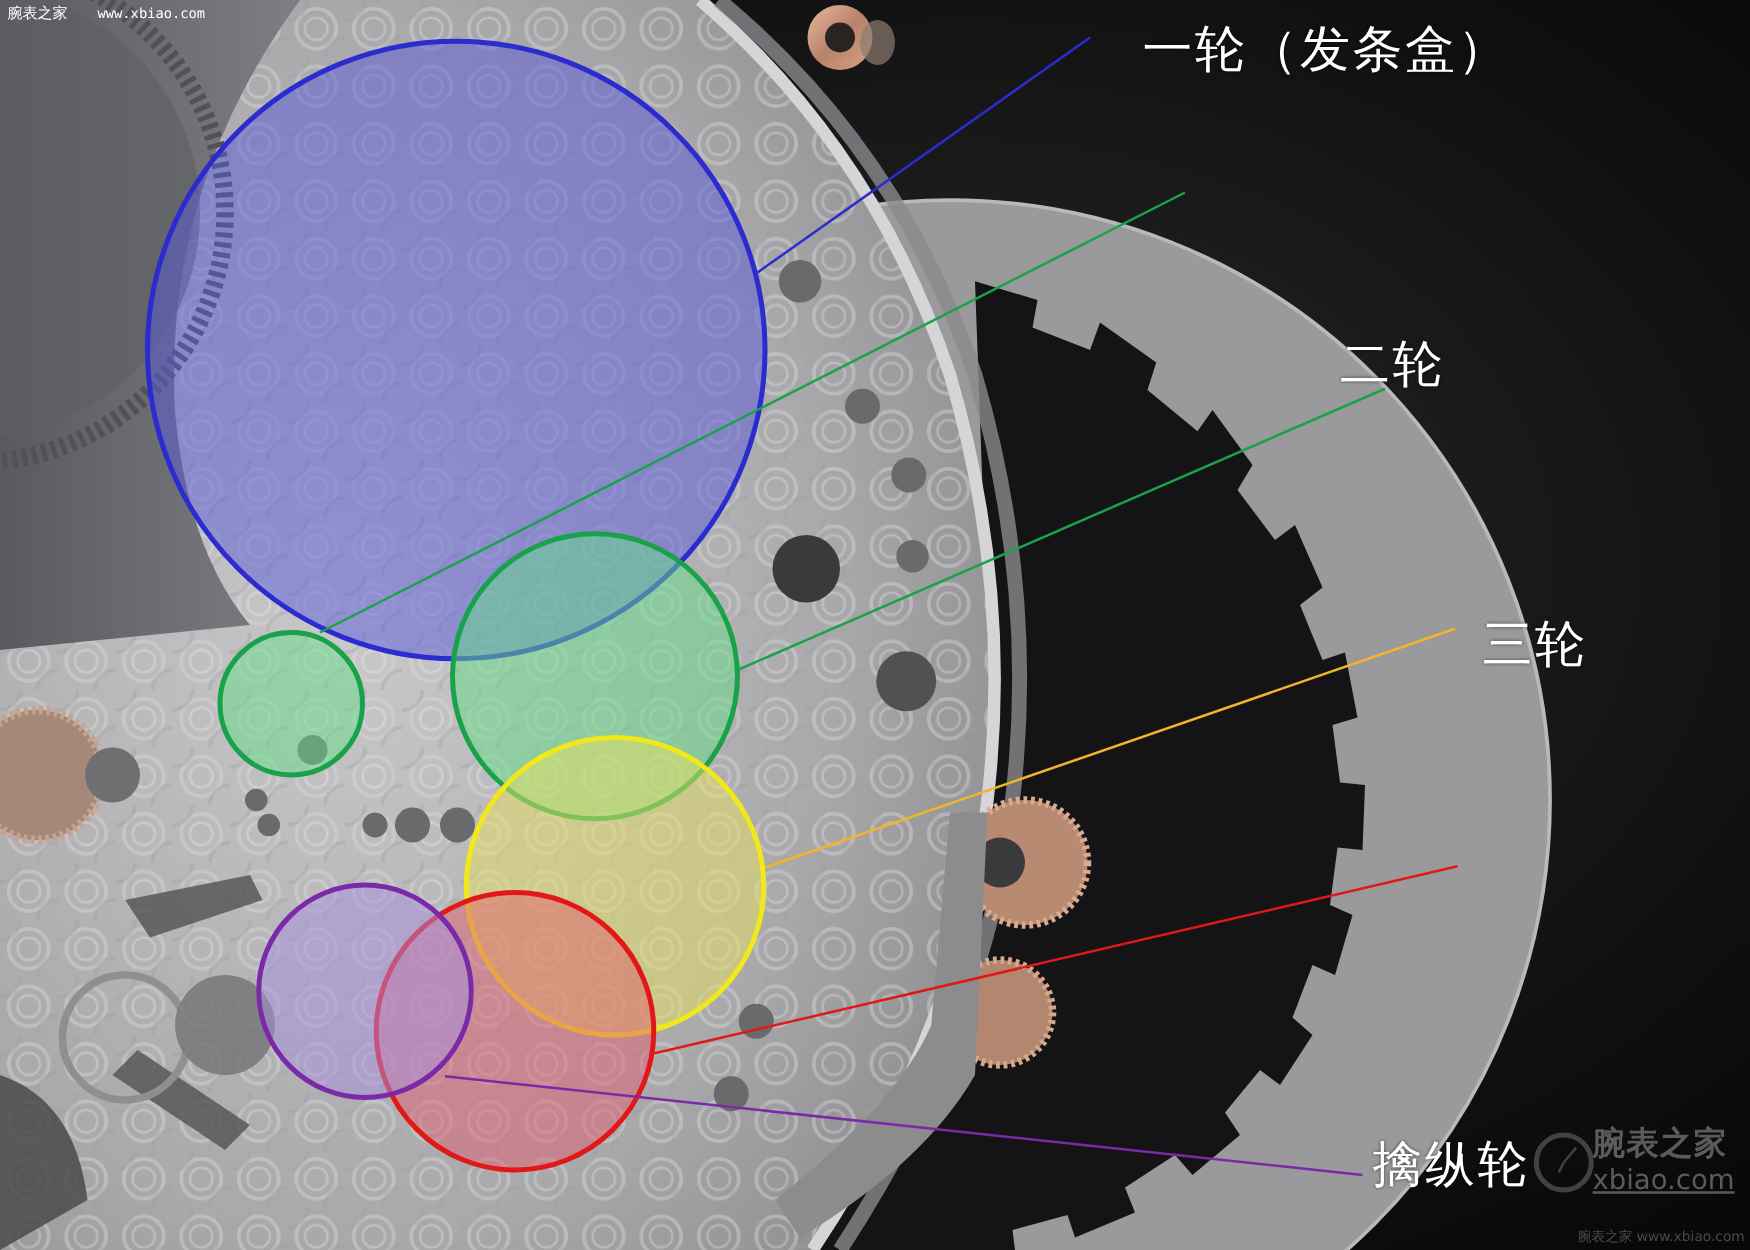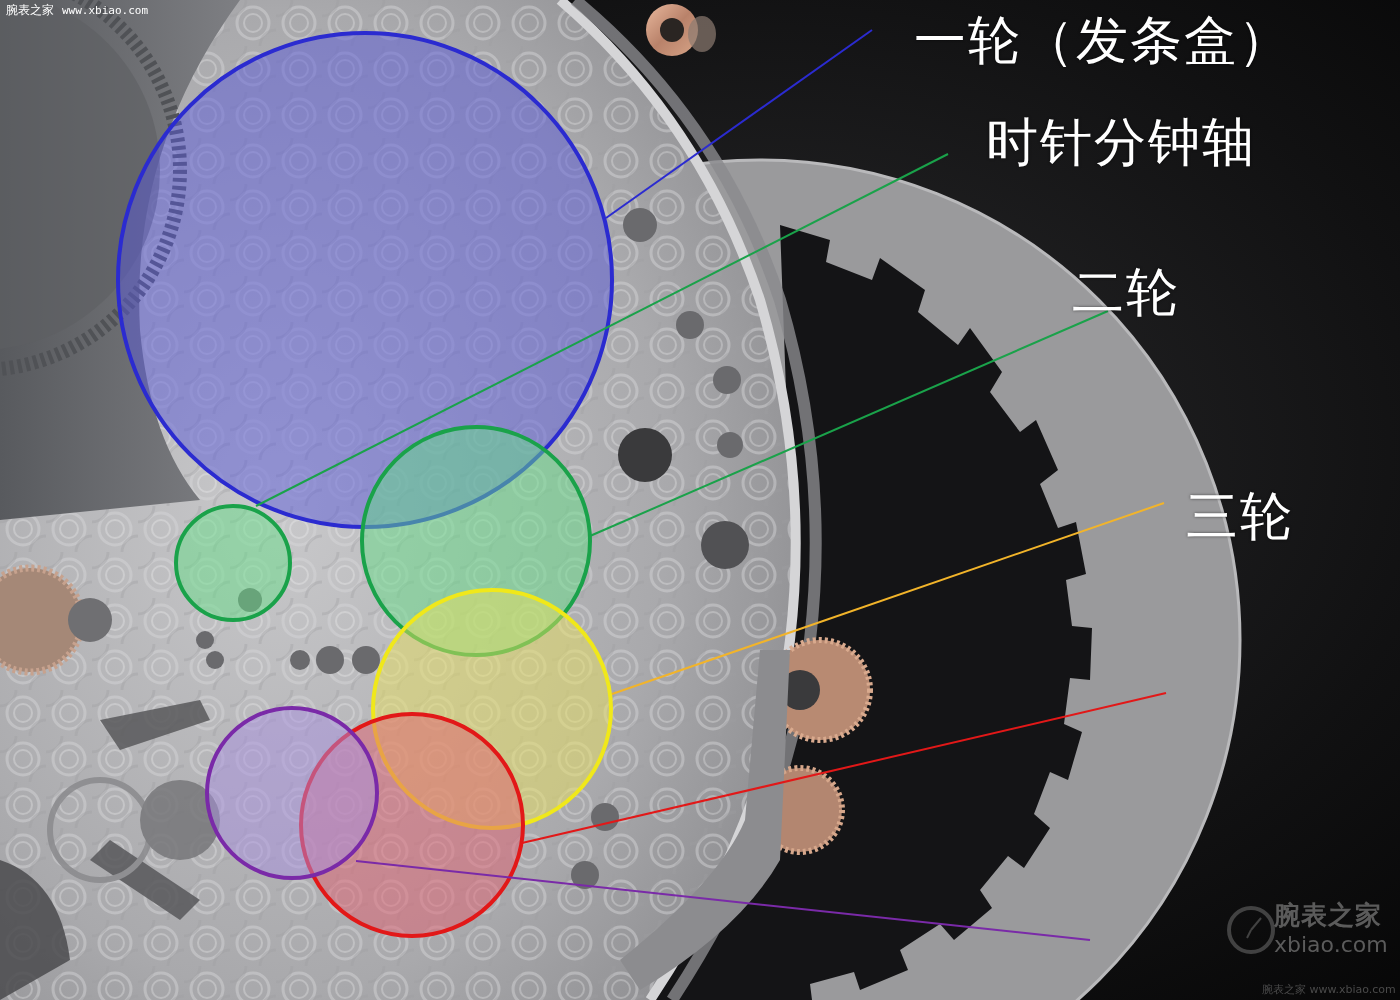--- a/index.html
+++ b/index.html
@@ -1,30 +1,30 @@
 <!DOCTYPE html>
 <html><head>
 <meta charset="utf-8">
 <style>
   html, body { margin:0; padding:0; }
   body { width:1400px; height:1000px; overflow:hidden; background:#060606; font-family:"DejaVu Sans","Liberation Sans",sans-serif; }
   #stage { position:relative; width:1400px; height:1000px; overflow:hidden; }
   #bg { position:absolute; left:0; top:0; }
   .label {
-    position:absolute; color:#ffffff; font-size:52px; line-height:48px;
+    position:absolute; color:#ffffff; font-size:40px; line-height:48px;
     letter-spacing:2px; white-space:nowrap; text-shadow:0 0 3px rgba(0,0,0,0.6);
   }
   .wm-top {
     position:absolute; left:6px; top:2px; color:#ffffff; font-size:12px; line-height:16px;
     white-space:nowrap;
   }
-  .wm-top .url { font-family:"DejaVu Sans Mono","Liberation Mono",monospace; margin-left:8px; font-size:11px; }
+  .wm-top .url { font-family:"DejaVu Sans Mono","Liberation Mono",monospace; margin-left:24px; font-size:11px; }
   .wm-logo { position:absolute; left:1232px; top:898px; width:168px; height:64px; }
   .wm-logo .brand { position:absolute; left:42px; top:2px; color:#5b5b5b; font-size:26px; font-weight:bold; line-height:30px; letter-spacing:1px; white-space:nowrap; }
-  .wm-logo .site { position:absolute; left:42px; top:34px; color:#5b5b5b; font-size:22px; line-height:26px; white-space:nowrap; }
+  .wm-logo .site { position:absolute; left:42px; top:34px; color:#5b5b5b; font-size:22px; line-height:26px; white-space:nowrap;text-decoration:underline; }
   .wm-bottom { position:absolute; left:1262px; top:983px; color:#4a4a4a; font-size:11px; line-height:14px; white-space:nowrap; }
 </style>
 </head>
 <body>
 
 <div id="stage">
   <svg id="bg" width="1400" height="1000" viewBox="0 0 1400 1000">
     <defs>
       <radialGradient id="darkbg" cx="0.55" cy="0.45" r="0.8">
         <stop offset="0" stop-color="#2a2a2c"></stop>
@@ -153,23 +153,23 @@
       </g>
 
     <g transform="translate(1251,930)" opacity="0.6">
       <circle r="22" fill="none" stroke="#666" stroke-width="4"></circle>
       <line x1="0" y1="0" x2="10" y2="-12" stroke="#666" stroke-width="2"></line>
       <line x1="0" y1="0" x2="-4" y2="8" stroke="#666" stroke-width="2"></line>
     </g>
   </svg>
 
   <div class="label" id="lbl-0" style="left: 914px; top: 16px;">一轮（发条盒）</div>
-  <div class="label" id="lbl-1" style="left: 986px; top: 118px;">时针分钟轴</div>
   <div class="label" id="lbl-2" style="left: 1072px; top: 268px;">二轮</div>
   <div class="label" id="lbl-3" style="left: 1186px; top: 492px;">三轮</div>
+  <div class="label" id="lbl-5" style="left: 1098px; top: 908px;">擒纵轮</div>
 
   <div class="wm-top">
     <span>腕表之家</span><span class="url">www.xbiao.com</span>
   </div>
   <div class="wm-logo">
     <span class="brand">腕表之家</span>
     <span class="site">xbiao.com</span>
   </div>
   <div class="wm-bottom">腕表之家  www.xbiao.com</div>
 </div>

